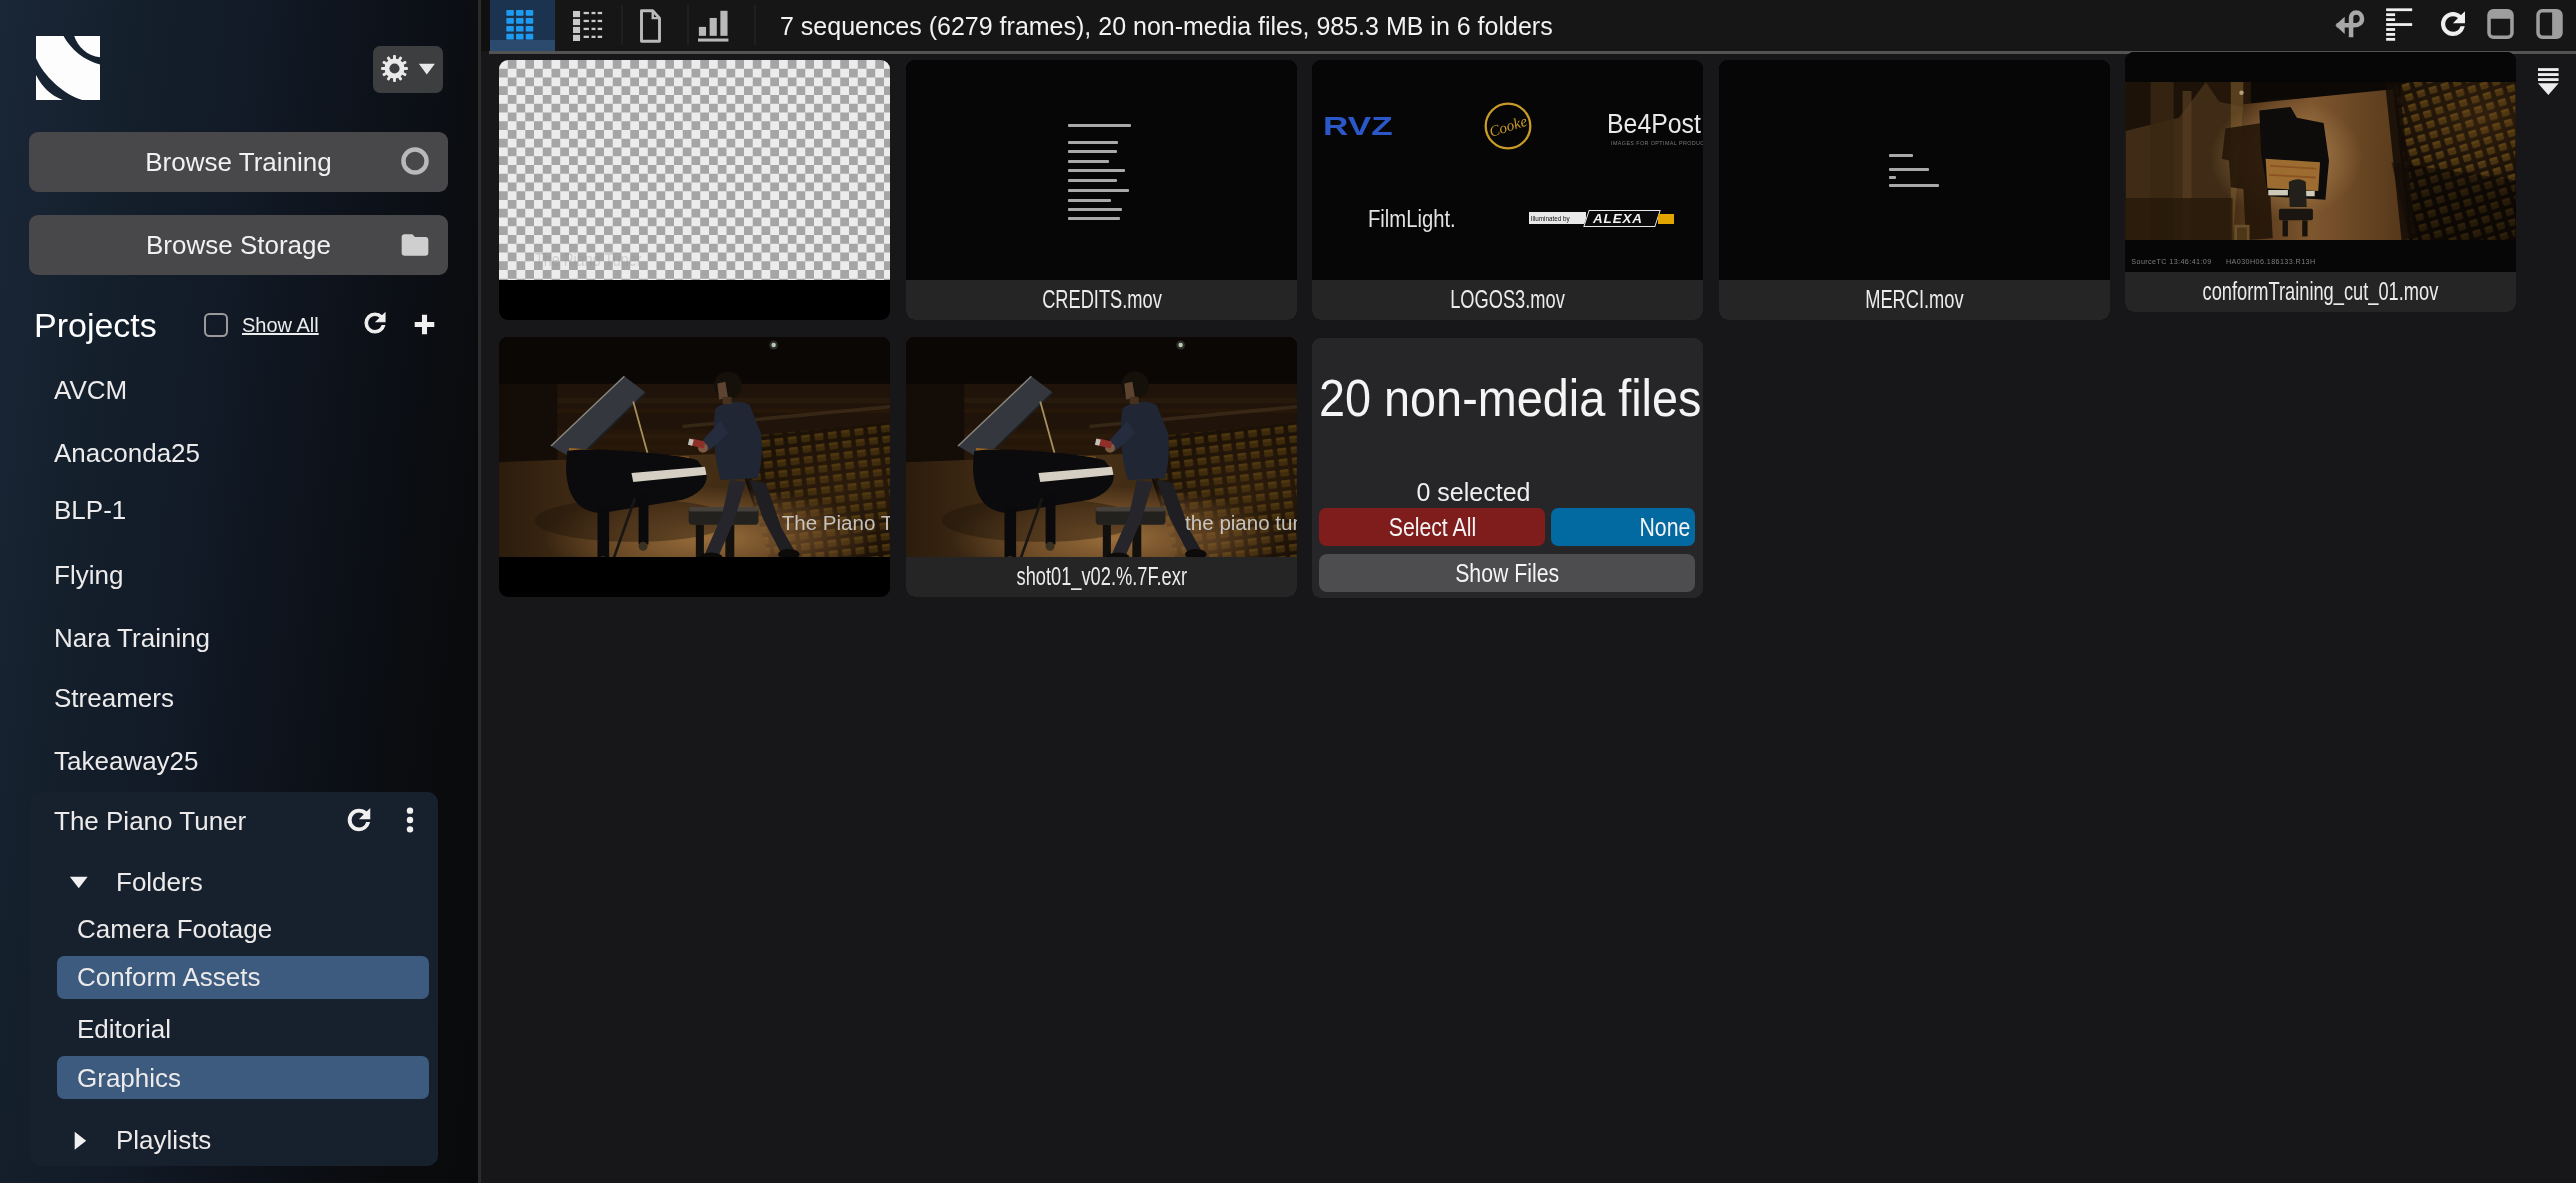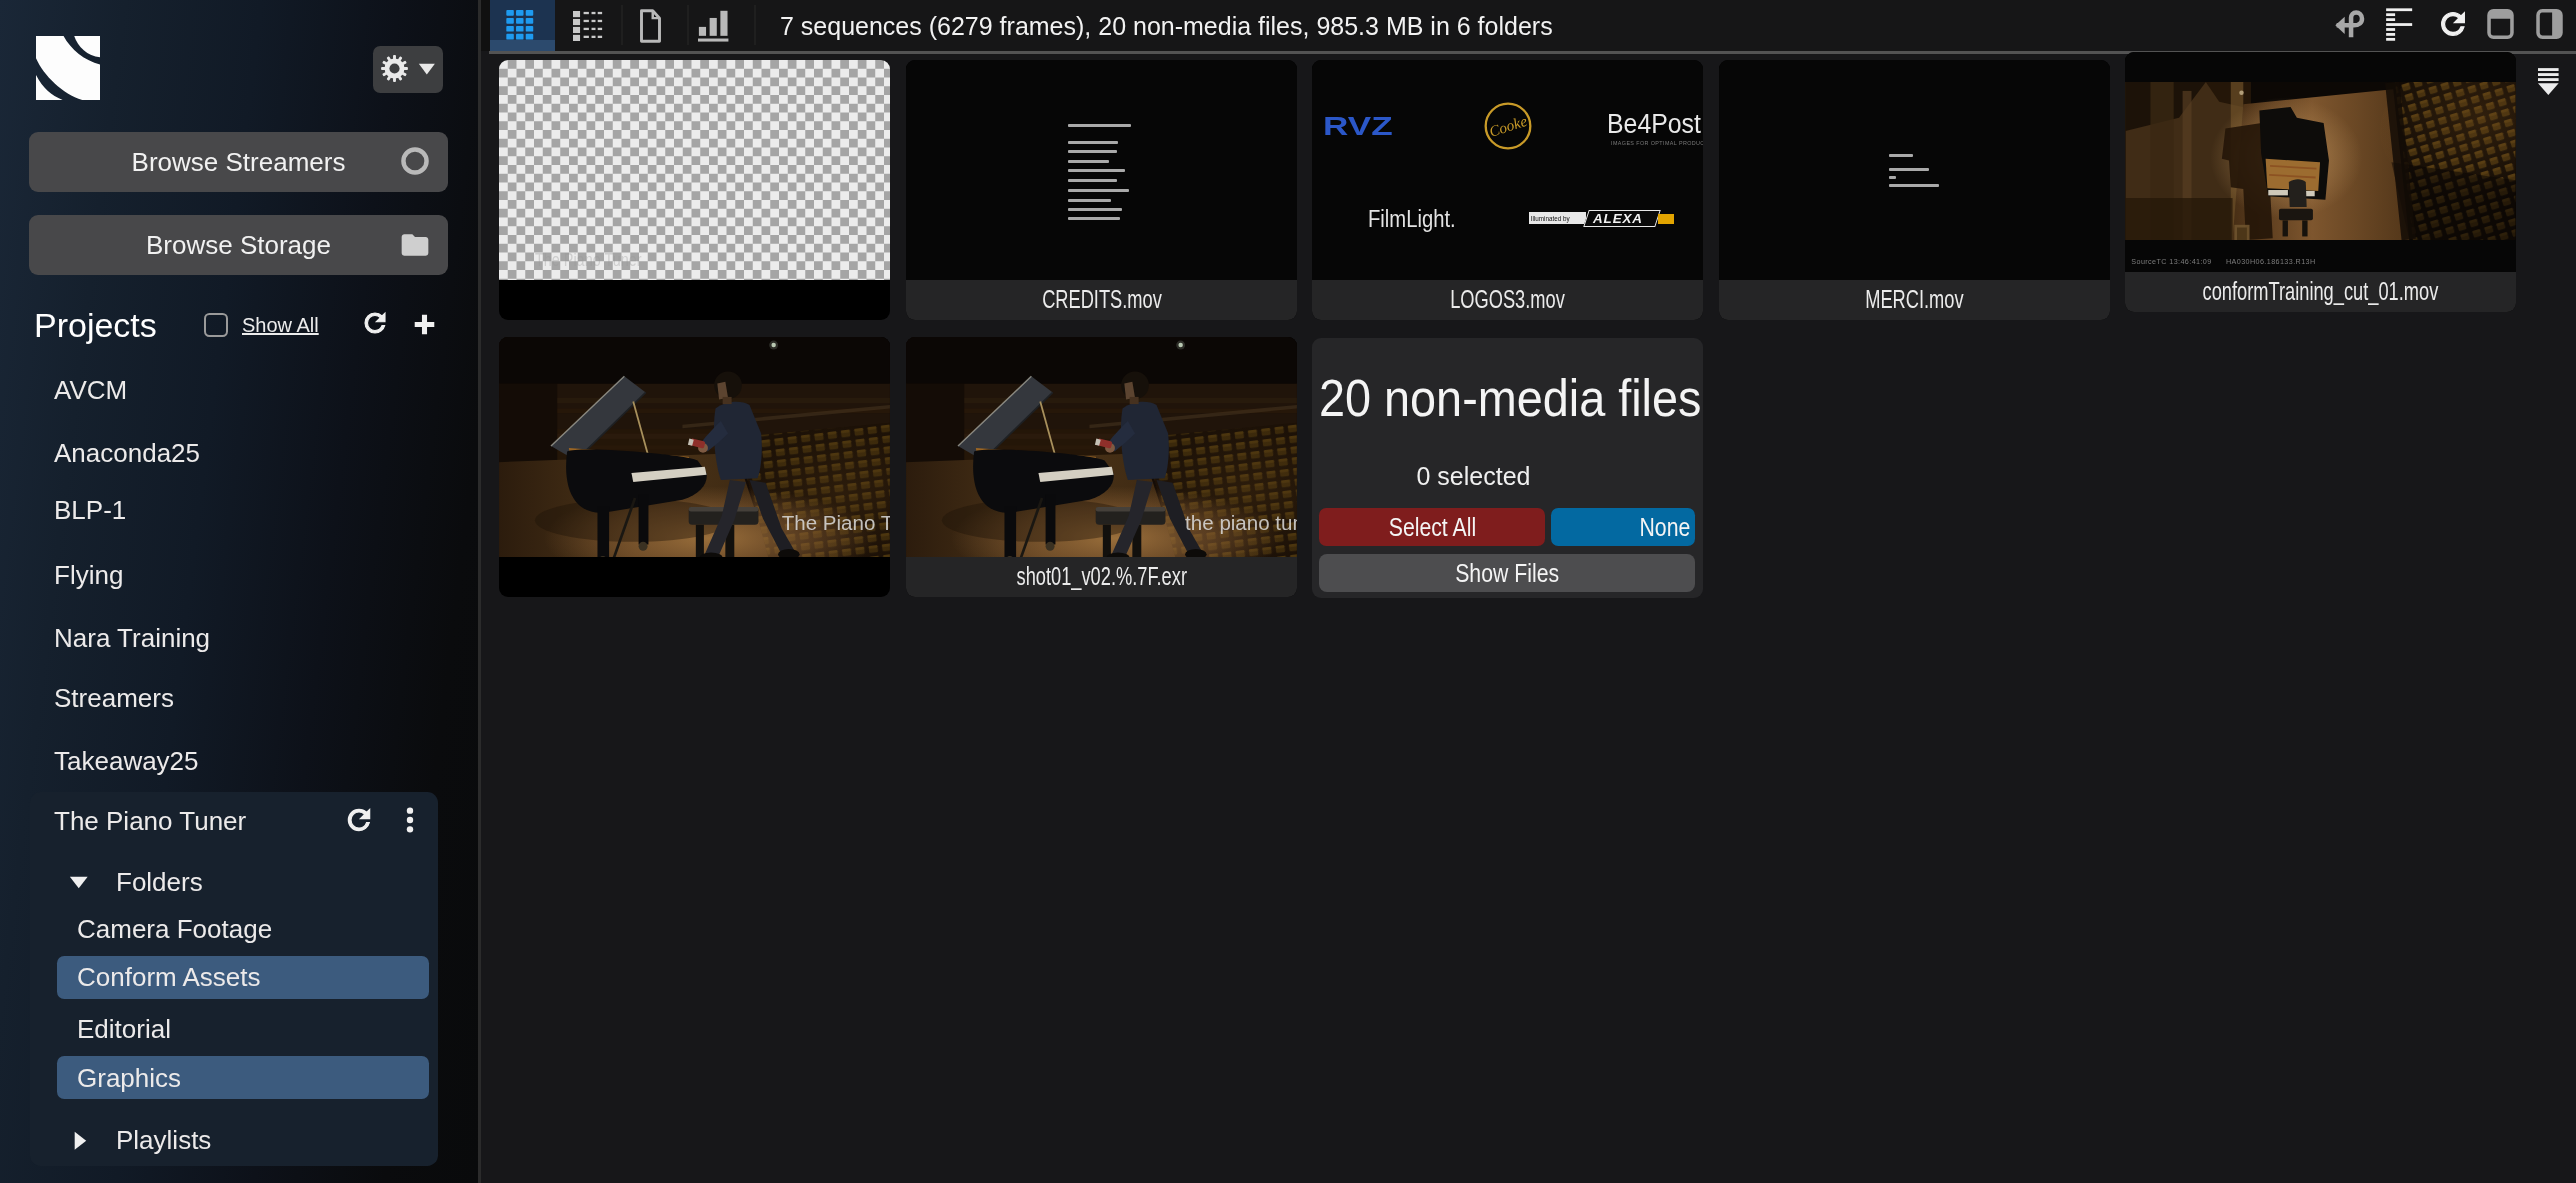--- a/index.html
+++ b/index.html
@@ -66,21 +66,21 @@
       <rect x="14.4" y="1.2" width="3.2" height="5" rx="1" fill="#e9e9e9" transform="rotate(270 16 16)"></rect>
       <rect x="14.4" y="1.2" width="3.2" height="5" rx="1" fill="#e9e9e9" transform="rotate(300 16 16)"></rect>
       <rect x="14.4" y="1.2" width="3.2" height="5" rx="1" fill="#e9e9e9" transform="rotate(330 16 16)"></rect>
       <circle cx="16" cy="16" r="11" fill="#e9e9e9"></circle>
       <circle cx="16" cy="16" r="5.6" fill="#3d3e40"></circle>
   </svg>
   <svg class="abs" style="left:417px;top:62px" width="19.7" height="14.3" viewBox="0 0 22 16">
     <path d="M2,2 L20,2 L11,14 Z" fill="#e8e8e8"></path>
   </svg>
 
-  <div class="sbtn abs" style="top:132px">Browse Streamers</div>
+  <div class="sbtn abs" style="top:132px">Browse Training</div>
   <svg class="abs" style="left:399px;top:145px" width="32" height="32" viewBox="0 0 36 36">
     <circle cx="18" cy="18" r="13" fill="none" stroke="#b9b9b9" stroke-width="5"></circle>
   </svg>
   <div class="sbtn abs" style="top:215px">Browse Storage</div>
   <svg class="abs" style="left:399px;top:229px" width="32" height="32" viewBox="0 0 24 24">
     <path fill="#cfcfcf" d="M10,4H4C2.9,4,2,4.9,2,6v12c0,1.1,0.9,2,2,2h16c1.1,0,2-0.9,2-2V8c0-1.1-0.9-2-2-2h-8L10,4z"></path>
   </svg>
 
   <div class="abs" style="left:34px;top:306px;color:#fff;font-size:34px;">Projects</div>
   <div class="abs" style="left:204px;top:313px;width:24px;height:24px;border:2.7px solid #9a9a9a;border-radius:5.4px;"></div>
@@ -436,20 +436,20 @@
         <polygon points="244,52 246,70 256,68 253,50" fill="#5c4430"></polygon>
         <rect x="250" y="67" width="10" height="8" fill="#46311f"></rect>
         <circle cx="307" cy="9" r="2.5" fill="#b9c9b2"></circle>
         <circle cx="307" cy="9" r="5" fill="#b9c9b2" opacity="0.2"></circle>
       </g>
     </defs>
   </svg>
 
   <div class="abs" style="left:1312px;top:338px;width:391px;height:260px;background:#262628;border-radius:9px;">
     <div class="abs" style="left:7.2px;top:29.5px;color:#f4f4f4;font-size:52px;transform:scaleX(.9);transform-origin:left;white-space:nowrap;">20 non-media files</div>
-    <div class="abs" style="left:0;top:124px;width:323px;text-align:center;color:#f0f0f0;font-size:25px;">0 selected</div>
+    <div class="abs" style="left:0;top:140px;width:323px;text-align:center;color:#f0f0f0;font-size:25px;">0 selected</div>
     <div class="abs" style="left:7.2px;top:170px;width:226px;height:38px;background:#7f1d1d;border-radius:7.2px;color:#f4f4f4;font-size:25px;text-align:center;line-height:38px;"><span style="display:inline-block;transform:scaleX(.85)">Select All</span></div>
     <div class="abs" style="left:239px;top:170px;width:144px;height:38px;background:#0369a1;border-radius:7.2px;color:#f4f4f4;font-size:25px;text-align:right;line-height:38px;"><span style="display:inline-block;transform:scaleX(.85)">None</span></div>
     <div class="abs" style="left:7.2px;top:216px;width:376px;height:38px;background:#4d4d4f;border-radius:8px;color:#f4f4f4;font-size:25px;text-align:center;line-height:38px;"><span style="display:inline-block;transform:scaleX(.85)">Show Files</span></div>
   </div>
 
 </div>
 
 
 </body></html>

